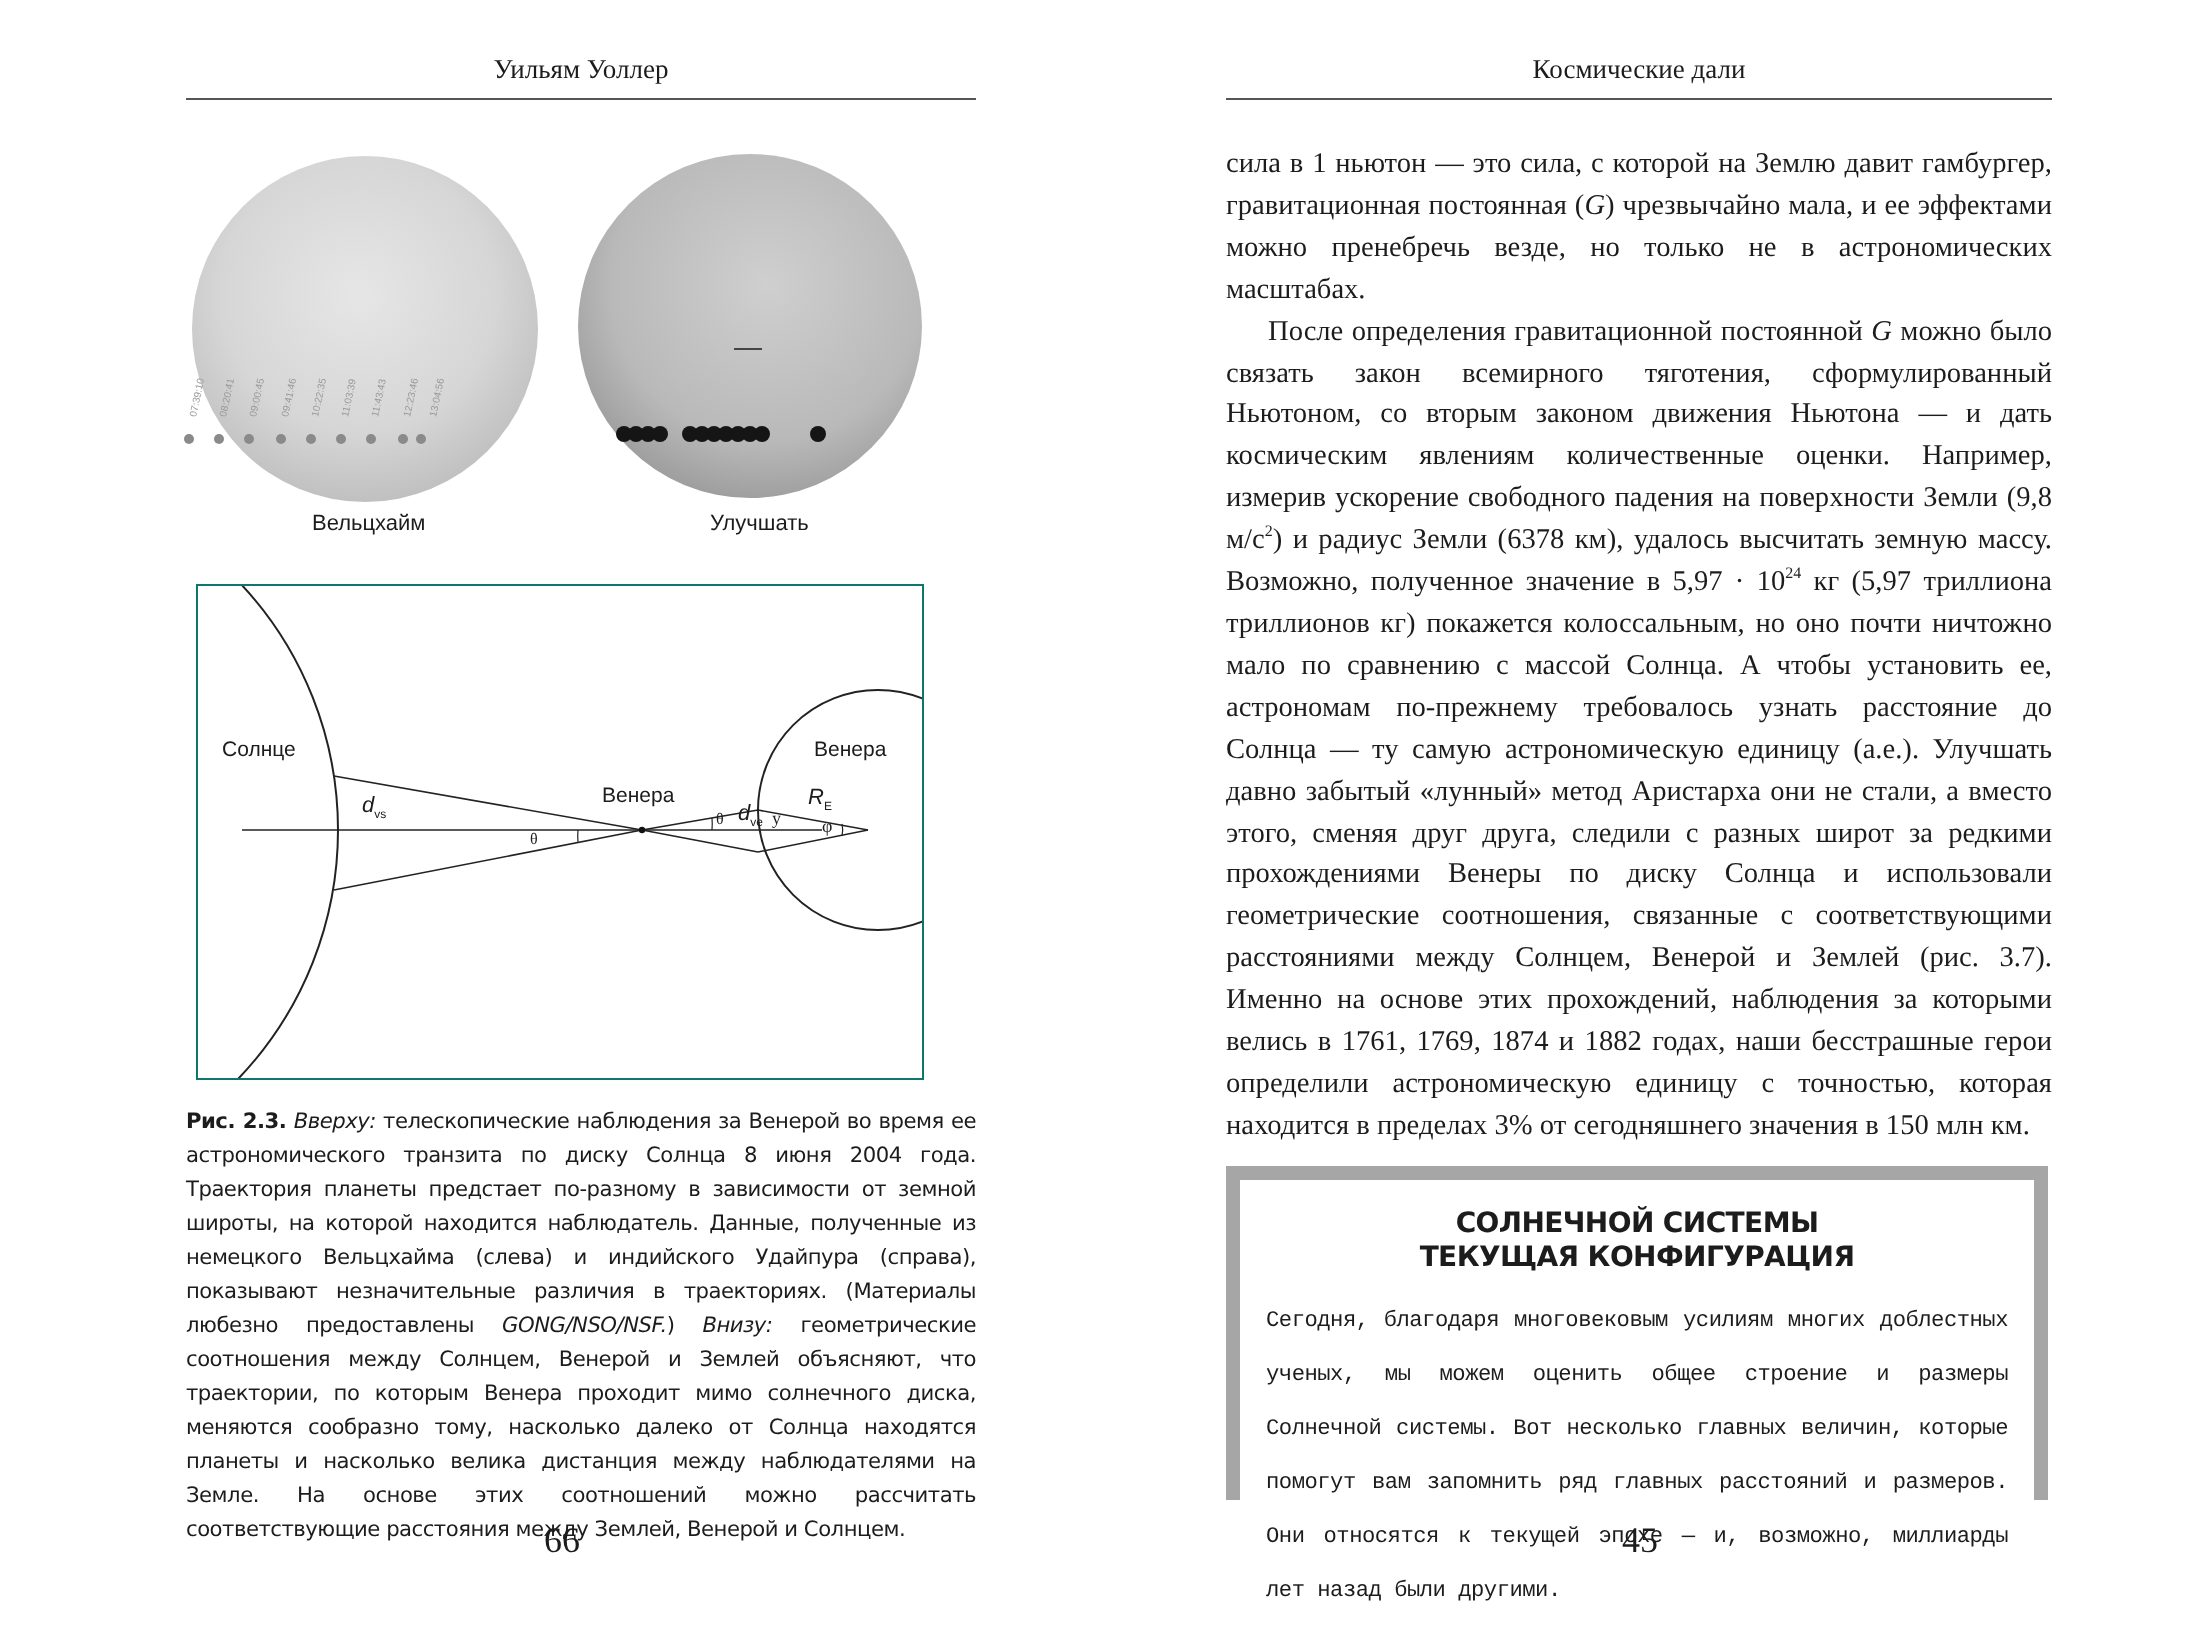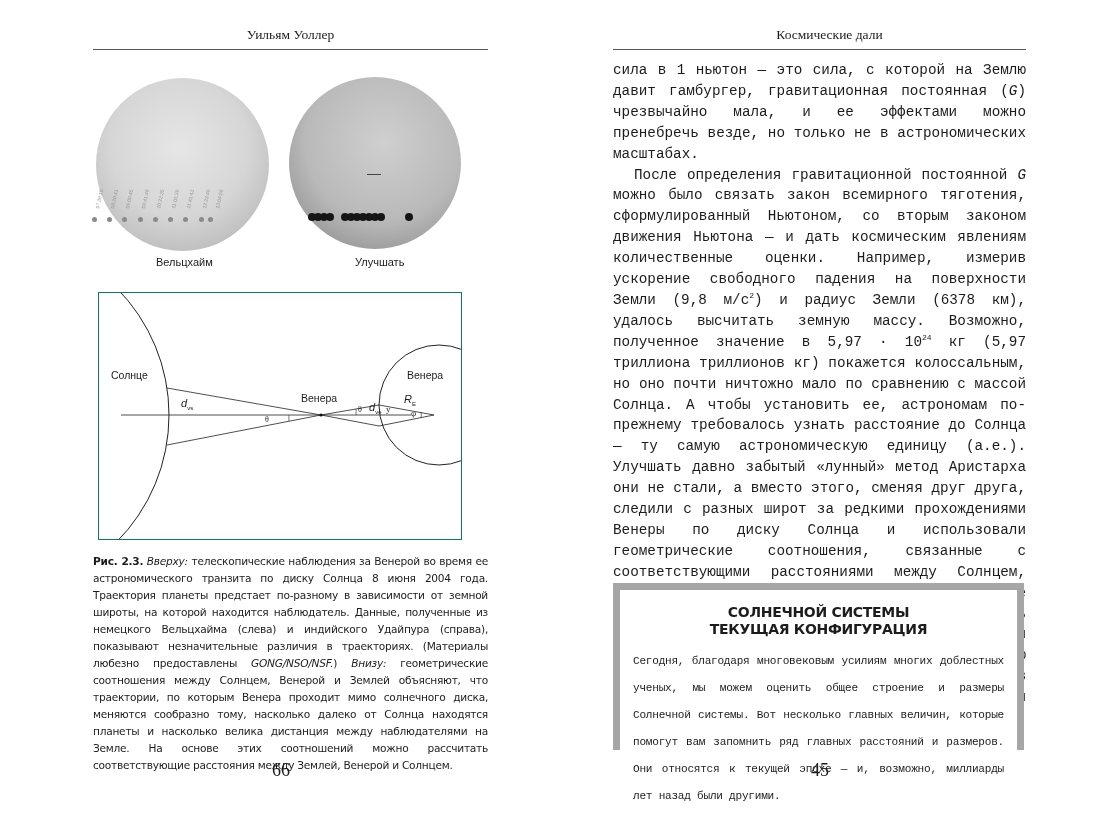--- a/index.html
+++ b/index.html
@@ -2,21 +2,21 @@
 <html><head>
 <meta charset="utf-8">
 <style>
   html, body { margin: 0; padding: 0; }
   body { width: 1100px; height: 825px; background: #ffffff; position: relative; overflow: hidden; color: #1c1c1c; }
   .page { position: absolute; top: 0; height: 825px; }
   .page-left { left: 0; width: 550px; }
   .page-right { left: 550px; width: 550px; }
   .running-head { position: absolute; top: 27px; font-family: "Liberation Serif", serif; font-size: 13.5px; text-align: center; }
   .page-left .running-head { left: 93px; width: 395px; }
-  .page-right .running-head { left: 73px; width: 413px; }
+  .page-right .running-head { left: 63px; width: 413px; }
   .head-rule { position: absolute; top: 49px; height: 1px; background: #555; }
   .page-left .head-rule { left: 93px; width: 395px; }
   .page-right .head-rule { left: 63px; width: 413px; }
   .folio { position: absolute; top: 760px; font-family: "Liberation Serif", serif; font-size: 18px; }
   .page-left .folio { left: 272px; }
   .page-right .folio { left: 261px; }
 
   
   .sun { position: absolute; border-radius: 50%; }
   .sun-w { left: 96px; top: 78px; width: 173px; height: 173px;
@@ -37,21 +37,21 @@
   .dsym { position: absolute; font-family: "Liberation Sans", sans-serif; font-style: italic; font-size: 11px; }
   .dsym sub { font-size: 6px; font-style: normal; }
   .dsmall { position: absolute; font-family: "Liberation Serif", serif; font-size: 8px; }
 
   
   .caption { position: absolute; left: 93px; top: 553px; width: 395px; font-family: "DejaVu Sans", sans-serif; font-size: 10.6px; line-height: 17px; text-align: justify; letter-spacing: -0.25px; }
   .caption .fig { font-weight: bold; }
   .caption i { font-style: italic; }
 
   
-  .body-text { position: absolute; left: 63px; top: 60px; width: 413px; font-family: Liberation Mono, monospace; font-size: 14.3px; line-height: 20.9px; text-align: justify; }
+  .body-text { position: absolute; left: 63px; top: 72px; width: 413px; font-family: Liberation Serif, serif; font-size: 14.3px; line-height: 20.9px; text-align: justify; }
   .body-text p { margin: 0; }
   .body-text p.indent { text-indent: 21px; }
   .body-text i { font-style: italic; }
   .body-text sup { font-size: 8px; line-height: 0; }
 
   
   .box { position: absolute; left: 63px; top: 583px; width: 397px; height: 160px; border-left: 7px solid #a6a6a6; border-right: 7px solid #a6a6a6; border-top: 7px solid #a6a6a6; background: #fff; }
   .box-title { margin-top: 14px; text-align: center; font-family: "DejaVu Sans", sans-serif; font-weight: bold; font-size: 14px; line-height: 17px; letter-spacing: -0.3px; }
   .box-text { margin: 10px 13px 4px 13px; font-family: Liberation Mono, monospace; font-size: 11.1px; line-height: 27px; text-align: justify; letter-spacing: -0.25px; }
 </style>

